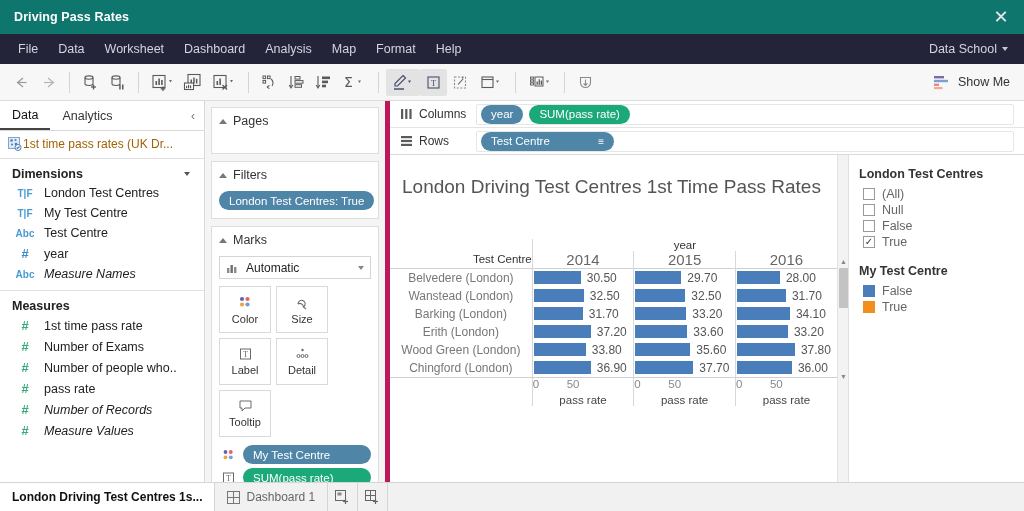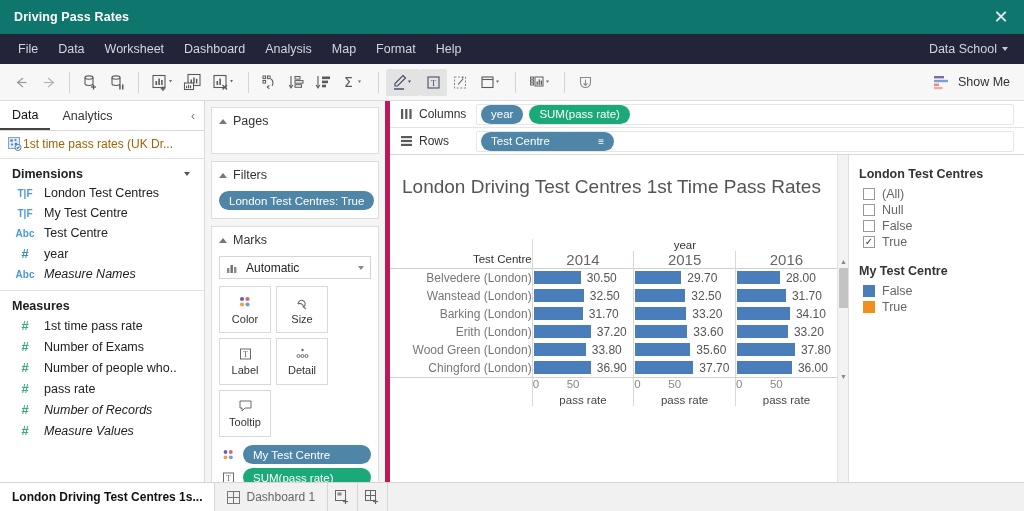--- a/index.html
+++ b/index.html
@@ -118,21 +118,21 @@
   .sheet-main { flex:1; min-width:0; display:flex; flex-direction:column; padding:8px 0 0 0; position:relative;gap:40px;}
   .viz-title { font-size:19px; color:#555; font-weight:normal; line-height:1.25;
                padding:12px 16px 0 6px; margin-left:6px; max-height:46px; overflow:hidden; }
 
   table.xt { border-collapse:collapse; width:100%; table-layout:fixed; }
   table.xt td, table.xt th { padding:0; font-weight:normal; }
   .hdr-year { text-align:center; font-size:11.5px; color:#333; font-weight:bold; padding:2px 0 1px 0;
               border-bottom:0; }
   .hdr-yrnum { text-align:center; font-size:15px; color:#666; padding:2px 6px 3px 0; }
   .hdr-tc { text-align:right; font-size:11.5px; color:#333; font-weight:bold; padding:2px 6px 3px 0; }
-  .rowlabel { text-align:right; font-size:12px; color:#777; padding:1px 6px 1px 0; white-space:nowrap; }
+  .rowlabel { text-align:center; font-size:12px; color:#777; padding:1px 6px 1px 0; white-space:nowrap; }
   .cellwrap { display:flex; align-items:center; height:18px; padding-left:1px; }
   .bar { height:13px; background:#4a7ebb; }
   .val { font-size:12px; color:#555; padding-left:6px; white-space:nowrap; }
   .vline { border-left:1px solid #d8d8d8; }
   .topline { border-top:1px solid #d0d0d0; }
   .botline { border-bottom:1px solid #d0d0d0; }
   .axis { position:relative; height:16px; }
   .axis .t0 { position:absolute; left:0; top:0; font-size:11.5px; color:#888; }
   .axis .t50 { position:absolute; left:34px; top:0; font-size:11.5px; color:#888; }
   .axcap { text-align:center; font-size:11.5px; color:#444; padding-top:3px; }

